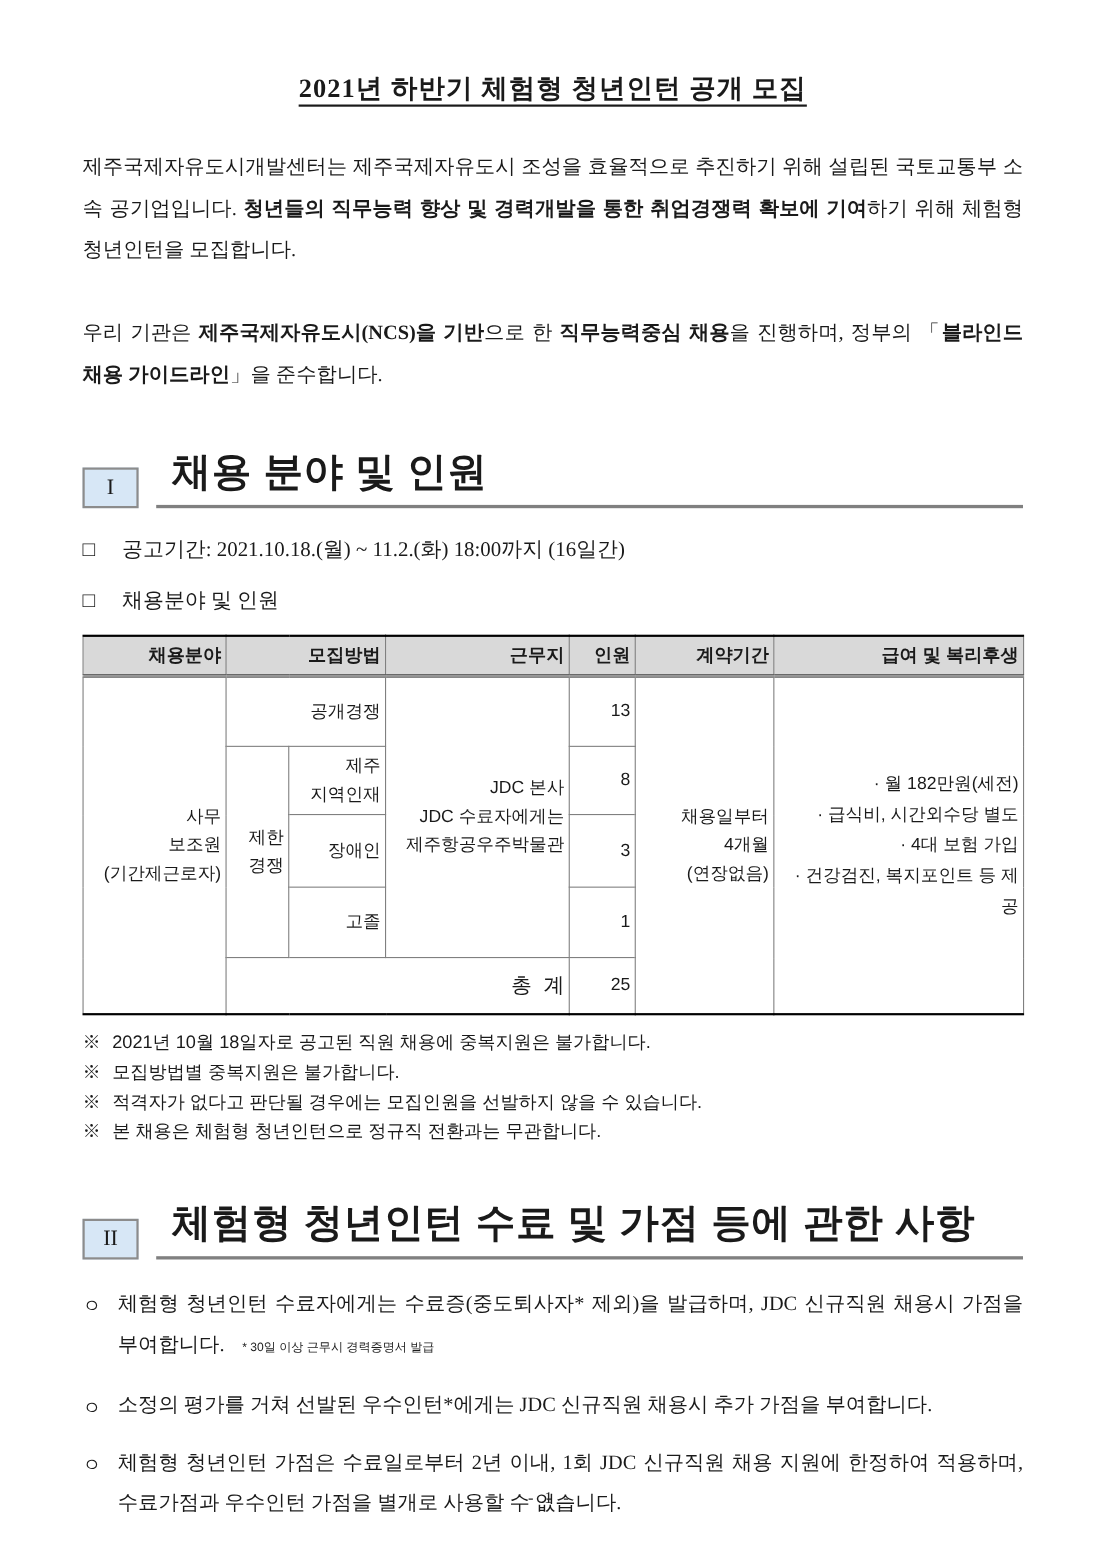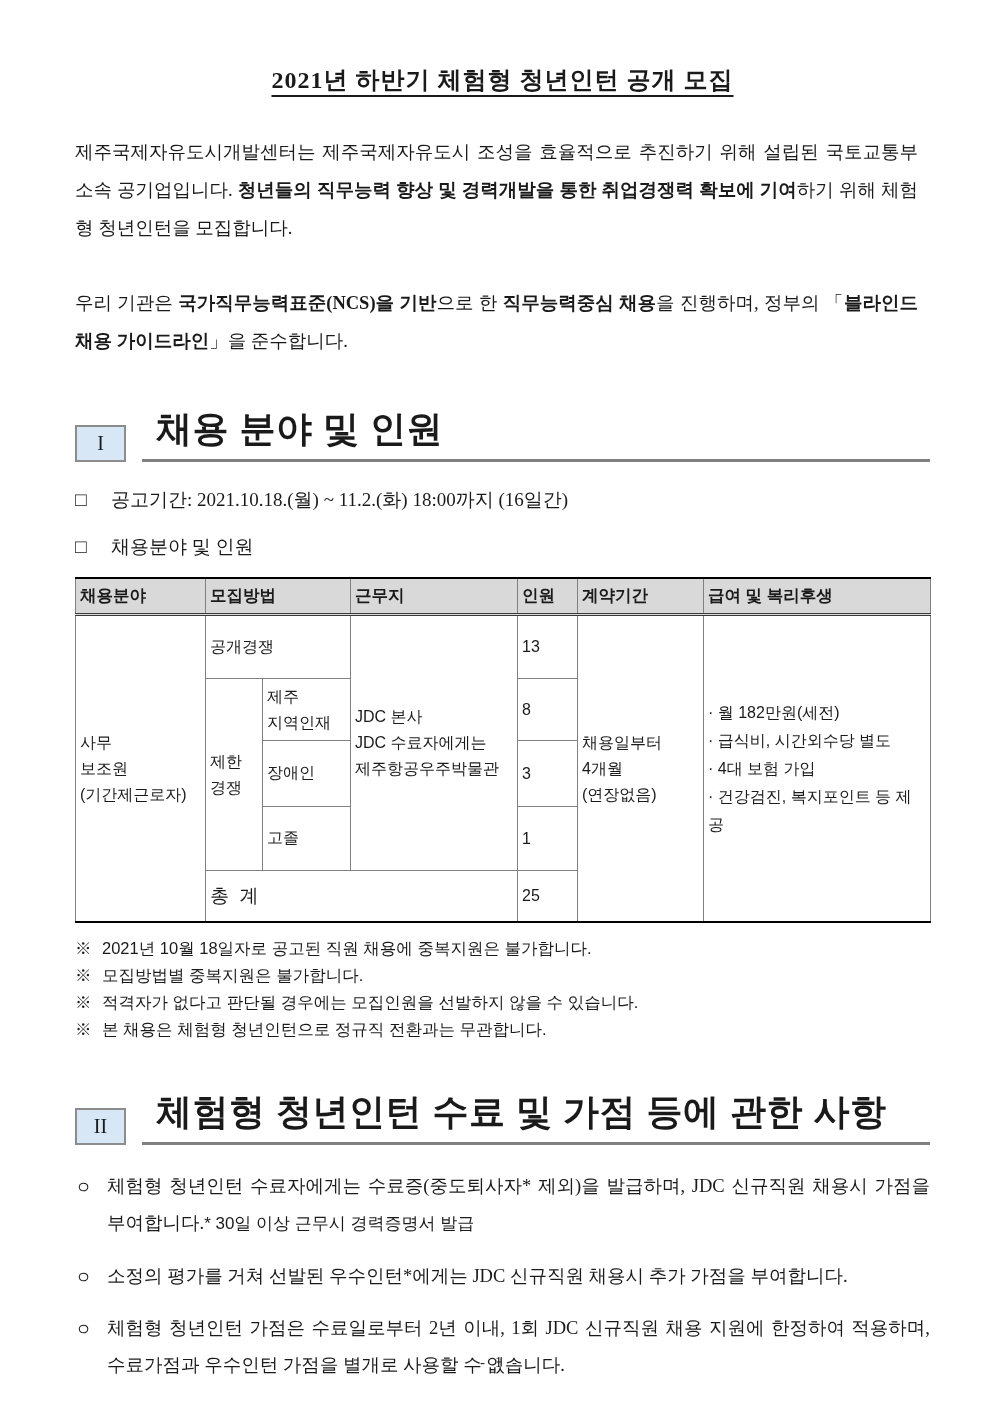--- a/index.html
+++ b/index.html
@@ -19,21 +19,21 @@
     text-align: center;
     font-size: 24px; font-weight: 700;
     letter-spacing: 1px;
     text-decoration: underline;
     text-decoration-thickness: 2px;
     text-underline-offset: 7px;
   }
 
   
   .body-text {
-    margin: 37px 12px 0 0;
+    margin: 37px 0 0 0;
     font-size: 18.5px; line-height: 38px;
     text-align: justify;
   }
   .b { font-weight: 700; }
 
   
   .section-header { display: flex; align-items: flex-end; margin-top: 45px; }
   .section-num-box {
     width: 51px; height: 37px; box-sizing: border-box;
     background: var(--section-box-bg, #d7e7f6);
@@ -62,21 +62,21 @@
   table.recruit {
     width: 100%; margin-top: 17px;
     border-collapse: collapse; table-layout: fixed;
     font-family: "Liberation Sans", sans-serif;
     font-size: 16px;
     border-top: 2.5px solid var(--table-strong-border, #000);
     border-bottom: 2.5px solid var(--table-strong-border, #000);
   }
   table.recruit th, table.recruit td {
     border: 1px solid var(--table-border, #808080);
-    text-align: left; vertical-align: middle;
+    text-align: right; vertical-align: middle;
     padding: 2px 4px;
   }
   table.recruit thead th {
     background: var(--table-header-bg, #d9d9d9);
     height: 30px; font-weight: 700; font-size: 16.5px;
     border-bottom: 3px double #3a3a3a;
   }
   .pre { white-space: pre-line; line-height: 26px; }
   td.benefits {
     text-align: left; padding-left: 12px; padding-right: 6px;
@@ -93,21 +93,21 @@
   .notes { margin-top: 12px; font-family: "Liberation Sans", sans-serif; font-size: 16.5px; }
   .note-item { display: flex; line-height: 27px; }
   .note-marker { width: 27px; flex: 0 0 auto; }
 
   
   .bullet-item { display: flex; margin-top: 23px; font-size: 18.5px; line-height: 37px; }
   .bullet-marker { width: 32px; flex: 0 0 auto; font-size: 17px; padding-top: 1px; }
   .bullet-text { flex: 1; text-align: justify; }
   .subnote-inline {
     font-family: "Liberation Sans", sans-serif;
-    font-size: 17px; white-space: nowrap;
+    font-size: 11px; margin-left: 16px; white-space: nowrap;
   }
   .subnote-line {
     margin: 0 0 0 48px;
     font-family: "Liberation Sans", sans-serif;
     font-size: 15.5px; line-height: 32px;
   }
 
   
   .page-footer {
     position: absolute; left: 0; right: 0; bottom: 44px;
@@ -116,21 +116,21 @@
 </style>
 </head>
 <body>
 
 <div class="page">
 
   <h1 class="doc-title">2021년 하반기 체험형 청년인턴 공개 모집</h1>
 
   <p class="body-text"><span>제주국제자유도시개발센터는 제주국제자유도시 조성을 효율적으로 추진하기 위해 설립된 국토교통부 소속 공기업입니다. </span><span class="b">청년들의 직무능력 향상 및 경력개발을 통한 취업경쟁력 확보에 기여</span><span>하기 위해 체험형 청년인턴을 모집합니다.</span></p>
 
-  <p class="body-text"><span>우리 기관은 </span><span class="b">국가직무능력표준(NCS)을 기반</span><span>으로 한 </span><span class="b">직무능력중심 채용</span><span>을 진행하며, 정부의 「</span><span class="b">블라인드 채용 가이드라인</span><span>」을 준수합니다.</span></p>
+  <p class="body-text"><span>우리 기관은 </span><span class="b">제주국제자유도시(NCS)을 기반</span><span>으로 한 </span><span class="b">직무능력중심 채용</span><span>을 진행하며, 정부의 「</span><span class="b">블라인드 채용 가이드라인</span><span>」을 준수합니다.</span></p>
 
   <div class="section-header">
     <div class="section-num-box">
       <span>I</span>
     </div>
     <div class="section-title-wrap">
       <span class="section-title">채용 분야 및 인원</span>
     </div>
   </div>
 

